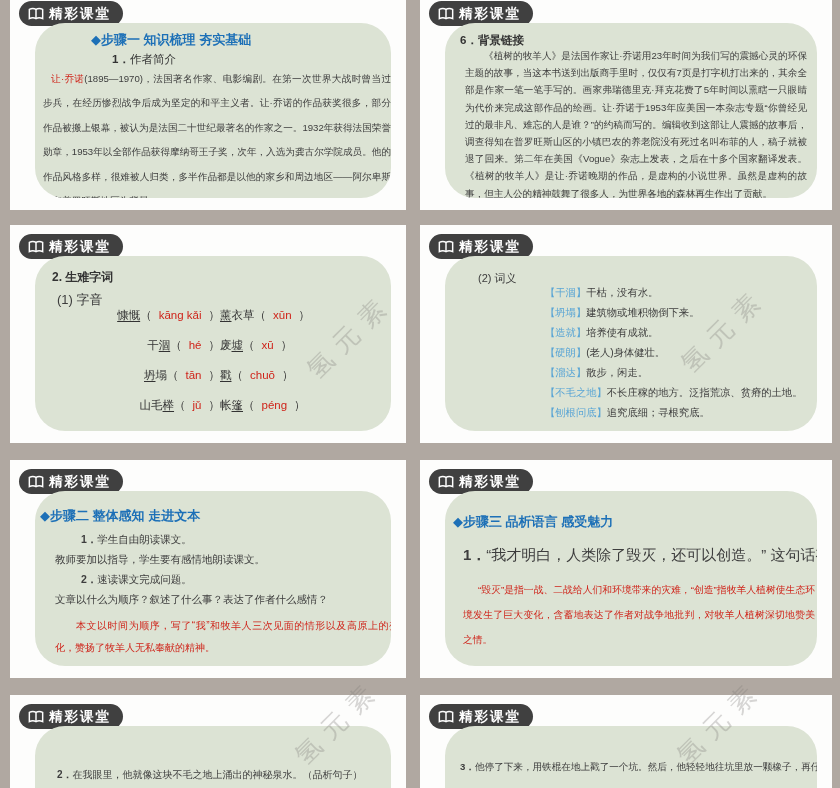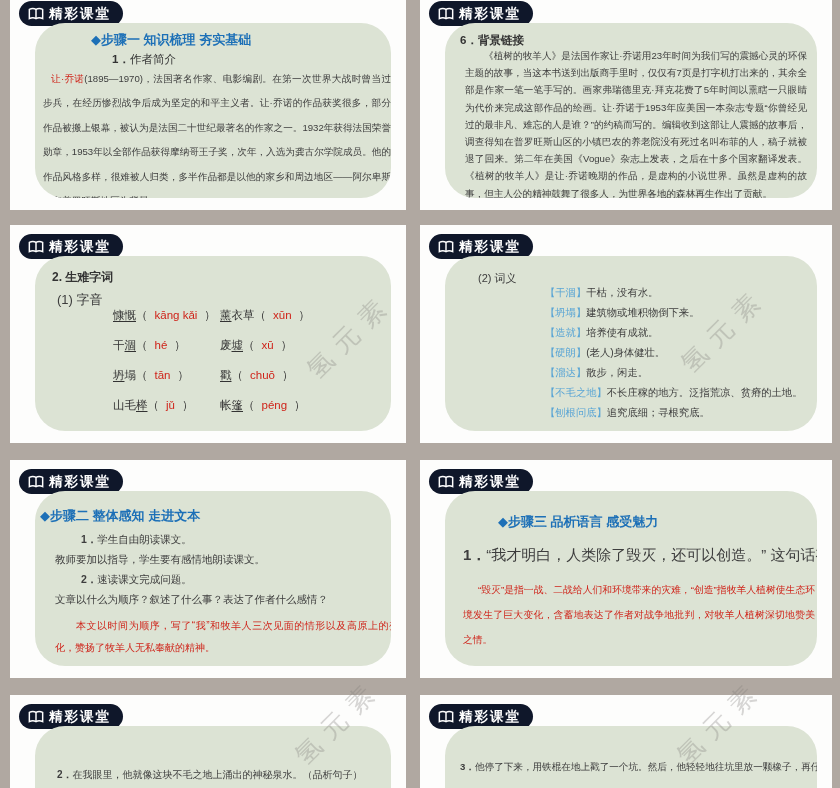--- a/index.html
+++ b/index.html
@@ -11,21 +11,21 @@
   }
   .card{
     position:absolute;background:#fdfdfc;height:218px;
   }
   .card.colL{left:10px;width:396px;}
   .card.colR{left:420px;width:412px;}
   .r1{top:-8px;}.r2{top:225px;}.r3{top:460px;}.r4{top:695px;}
 
   .badge{
     position:absolute;left:9px;top:9px;height:25px;
-    background:#0f172a;border-radius:13px;
+    background:#404040;border-radius:13px;
     display:flex;align-items:center;gap:5px;
     padding:0 12px 0 9px;box-sizing:border-box;
   }
   .badge .blabel{
     color:#ffffff;font-size:13.5px;font-weight:bold;letter-spacing:2px;line-height:1;
   }
   .badge svg{display:block;}
 
   .green{
     position:absolute;left:25px;right:15px;top:31px;bottom:12px;
@@ -45,38 +45,38 @@
 
   
   #c2 .h{left:15px;top:10px;font-size:11.5px;color:#333;font-weight:600;white-space:nowrap;}
   #c2 .p{left:20px;top:24px;width:342px;font-size:9.6px;line-height:17.2px;
          text-align:justify;text-indent:19px;color:#3d3d3d;}
 
   
   #c3 .h{left:17px;top:13px;font-size:12px;color:#333;font-weight:600;white-space:nowrap;}
   #c3 .sub{left:22px;top:35px;font-size:13px;color:#3d3d3d;white-space:nowrap;}
   #c3 .wrow{left:78px;font-size:11.5px;color:#333;white-space:nowrap;display:flex;}
-  #c3 .cell1{display:inline-block;width:107px;}
+  #c3 .cell1{display:inline-block;width:107px;text-align:right;}
   #c3 .wd u{text-underline-offset:2px;}
   #c3 .py{color:#cf241a;margin:0 7px;}
   #c3 .pa{color:#333;}
 
   
   #c4 .sub{left:33px;top:15px;font-size:11px;color:#3d3d3d;white-space:nowrap;}
   #c4 .defline{left:100px;font-size:10.3px;color:#3d3d3d;white-space:nowrap;}
   #c4 .term{color:#5aa5d5;}
 
   
   #c5 .t{left:5px;top:16px;}
   #c5 .ln{font-size:10.5px;color:#3d3d3d;white-space:nowrap;}
   #c5 .ans{left:20px;top:124px;width:344px;font-size:10px;line-height:21.5px;
            text-indent:21px;text-align:justify;}
 
   
-  #c6 .t{left:8px;top:22px;margin-left:45px;}
+  #c6 .t{left:8px;top:22px;}
   #c6 .q{left:18px;top:55px;font-size:15px;color:#3d3d3d;white-space:nowrap;}
   #c6 .ans{left:18px;top:86px;width:352px;font-size:9.8px;line-height:25px;
            text-indent:15px;text-align:justify;}
 
   
   #c7 .ln{left:22px;top:42px;font-size:10px;color:#3d3d3d;white-space:nowrap;}
   #c8 .ln{left:15px;top:35px;font-size:9.6px;color:#3d3d3d;white-space:nowrap;}
 
   .watermark{
     position:absolute;z-index:10;pointer-events:none;

